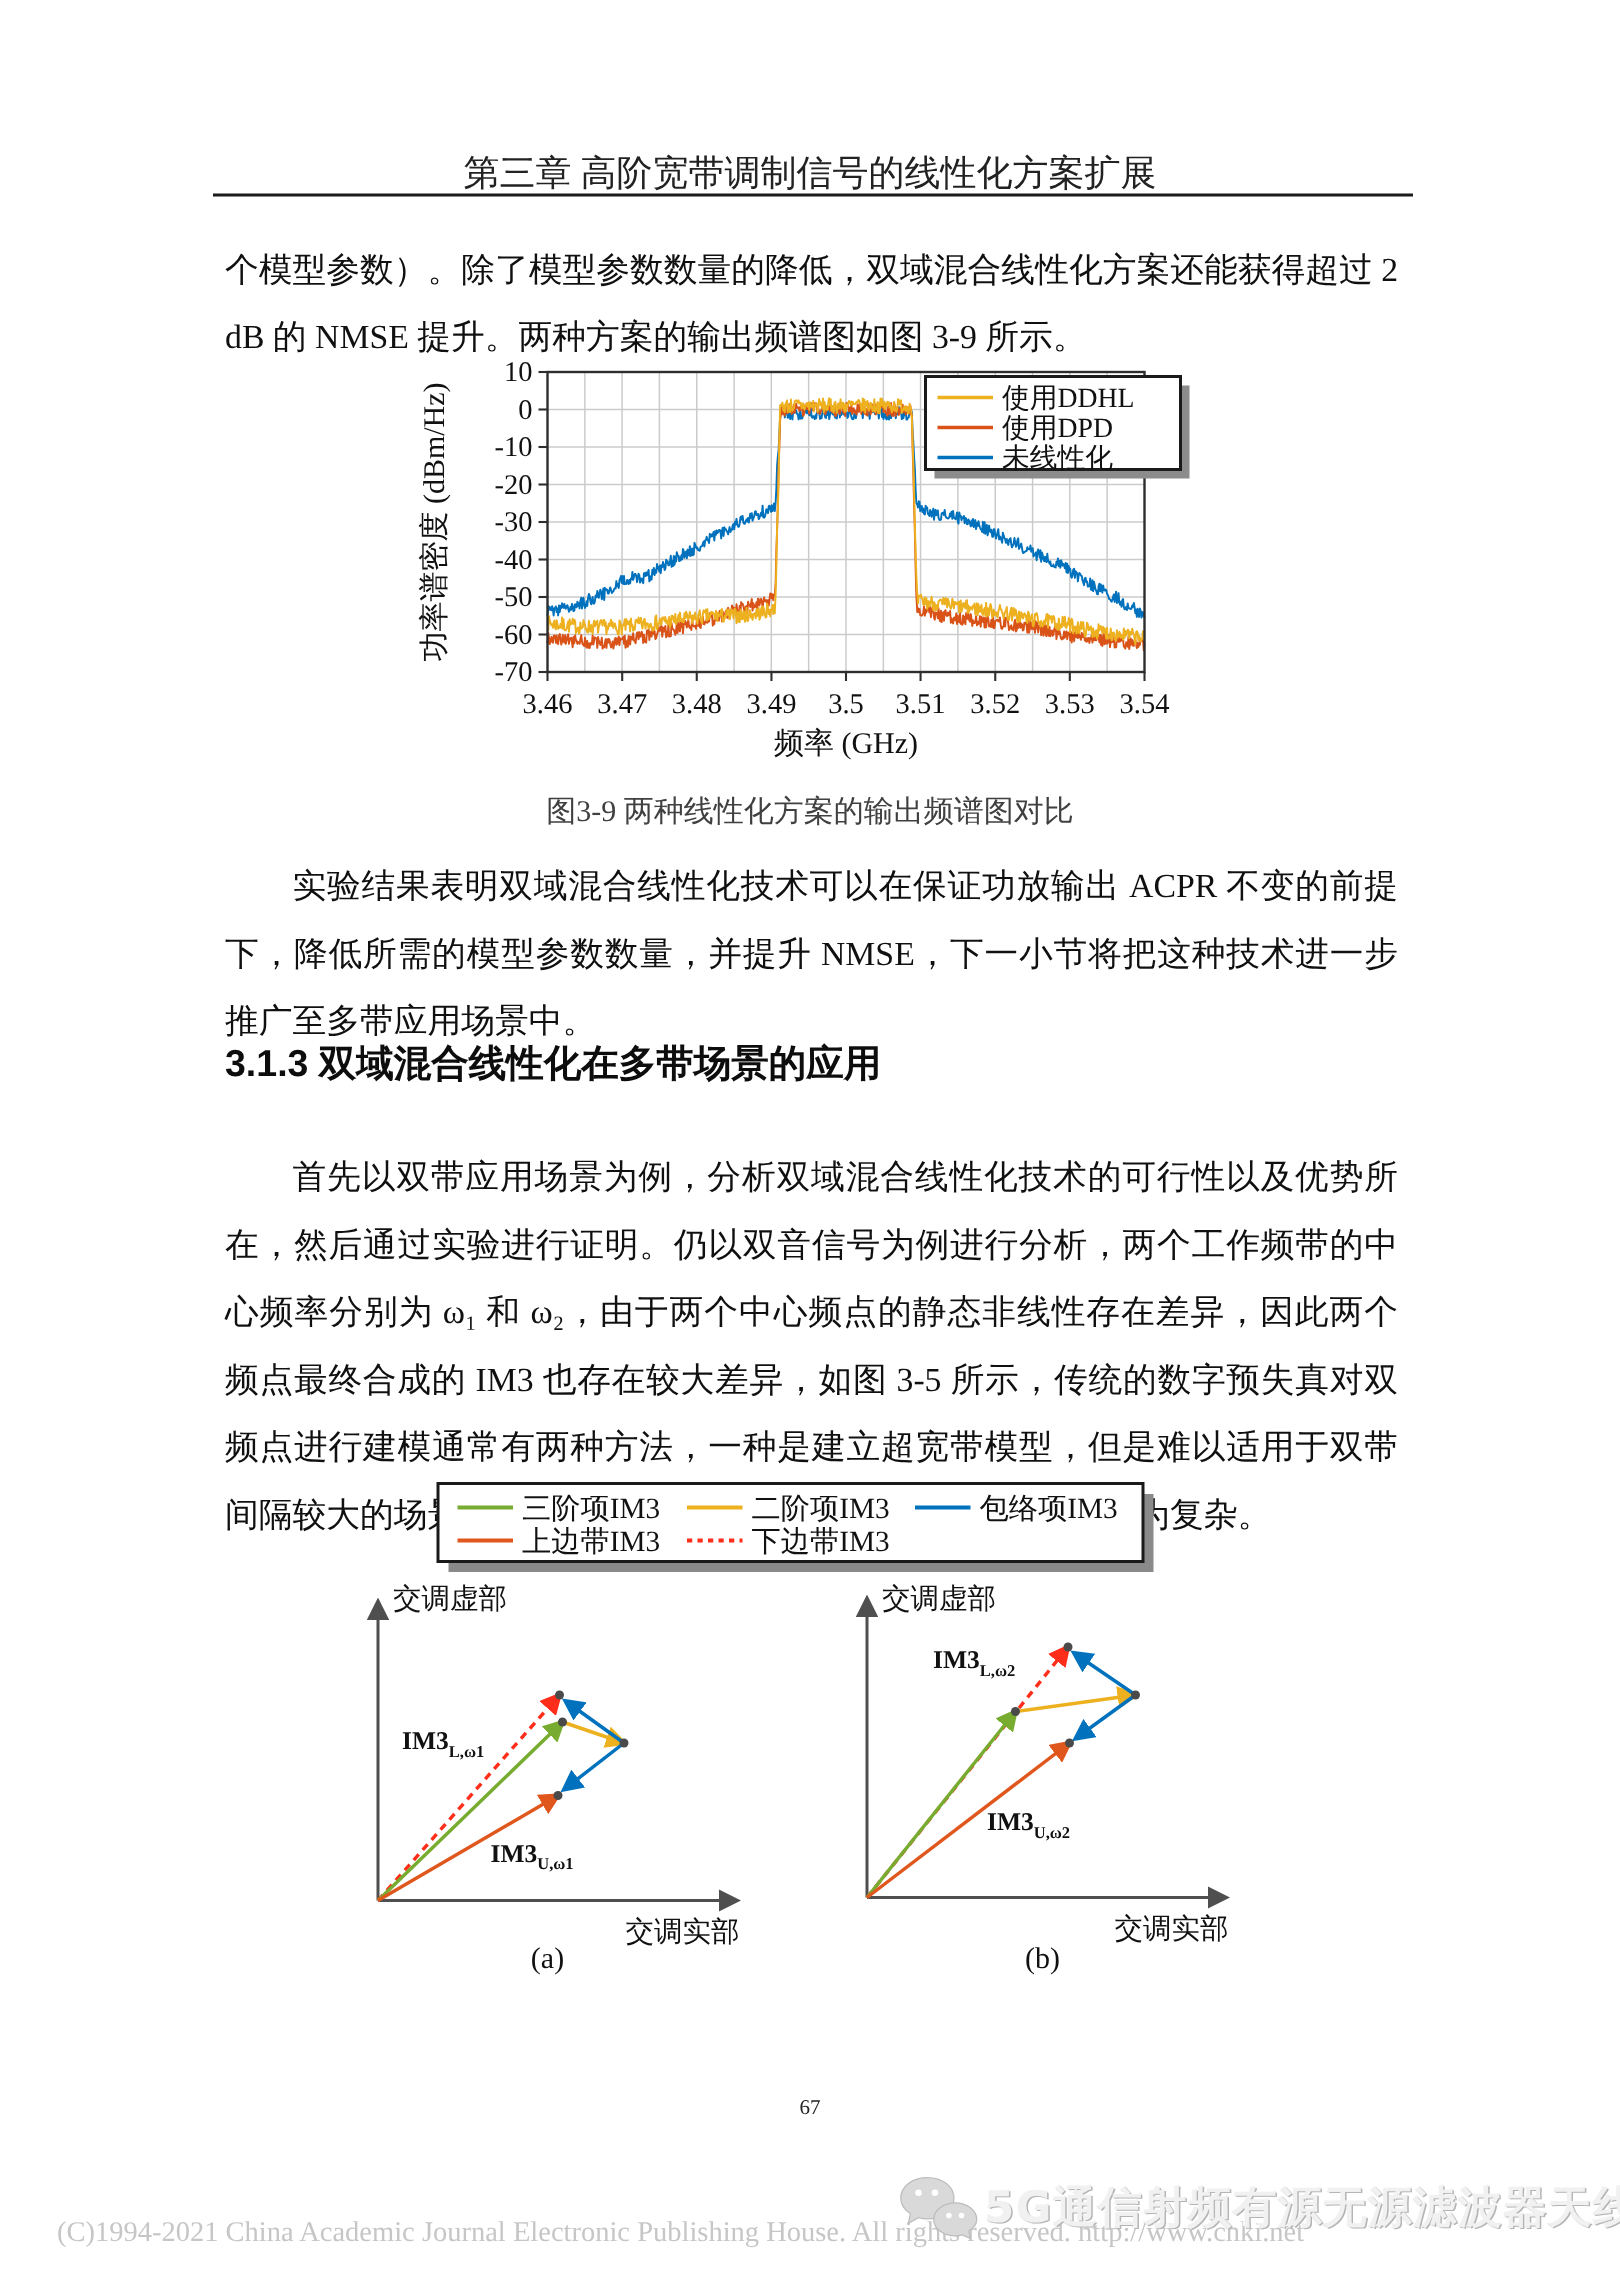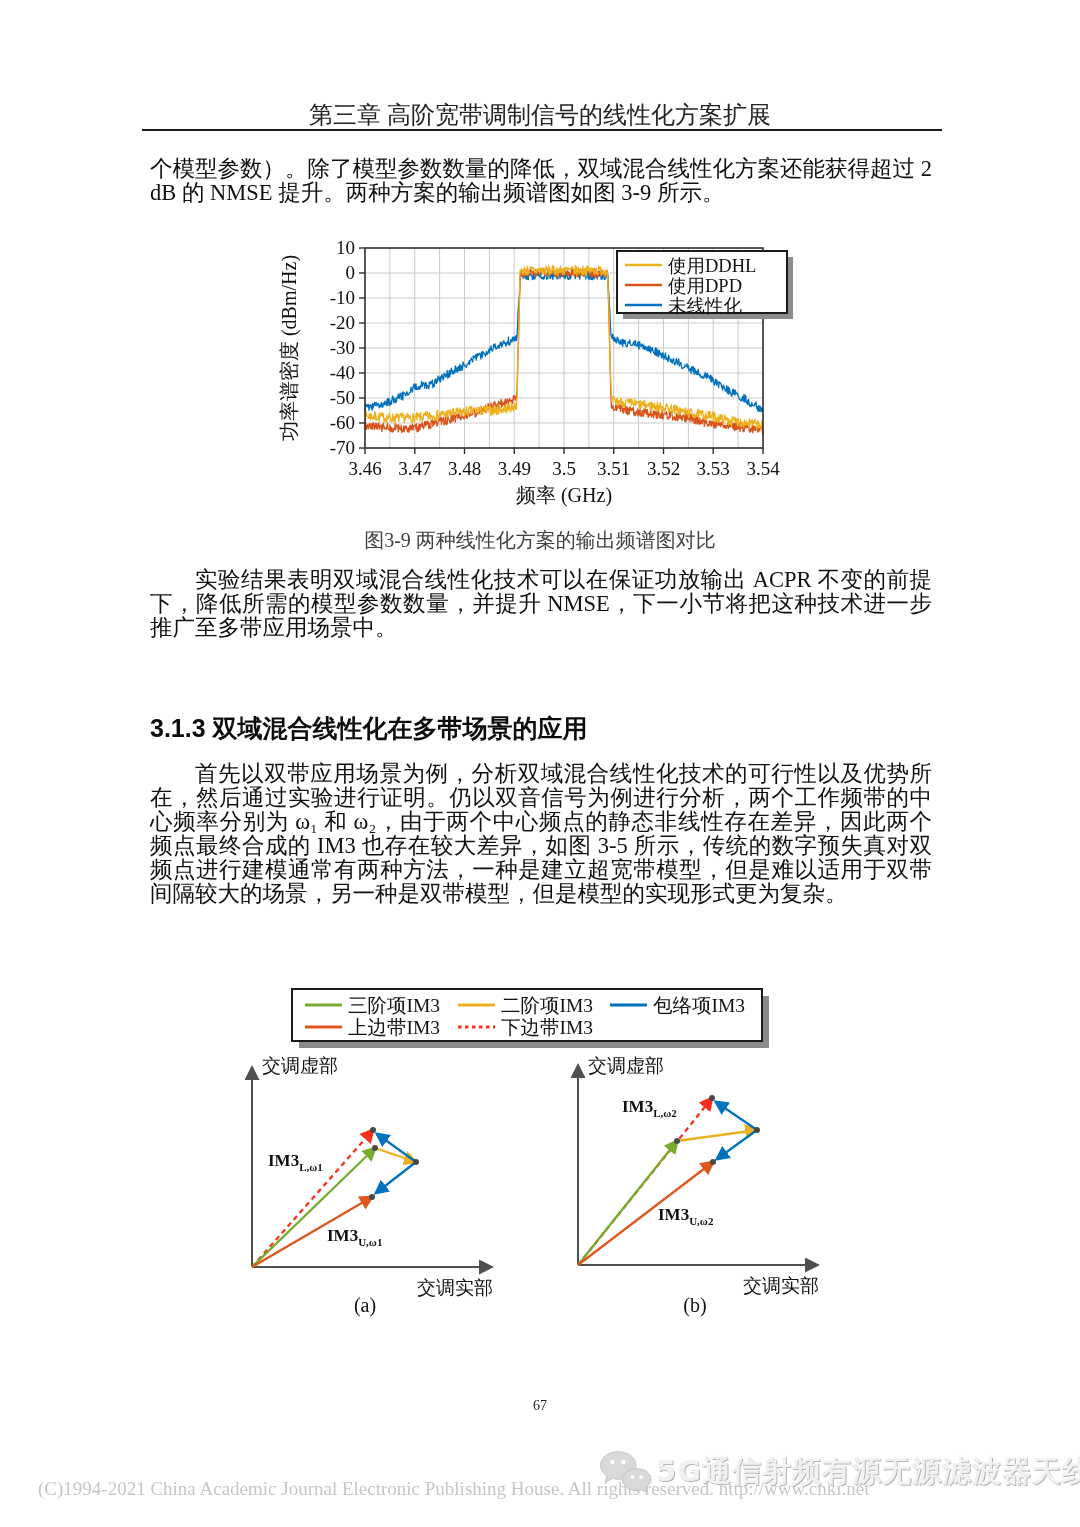--- a/index.html
+++ b/index.html
@@ -1,27 +1,27 @@
 <!DOCTYPE html>
 <html><head>
 <meta charset="utf-8">
 <style>
   html,body{margin:0;padding:0;background:#ffffff;}
   .page{position:relative;width:1080px;height:1527px;background:#ffffff;overflow:hidden;
         font-family:"Liberation Serif","DejaVu Serif",serif;color:#111;}
   .header-title{position:absolute;top:99px;left:0;width:100%;text-align:center;
         font-size:24px;color:#222;}
   .header-rule{position:absolute;top:129px;left:142px;width:800px;height:2px;background:#1a1a1a;}
-  .body{position:absolute;left:150px;width:782px;margin:0;font-size:22.5px;line-height:24px;
+  .body{position:absolute;left:150px;width:782px;margin:0;font-size:22.5px;line-height:45px;
         text-align:justify;color:#101010;}
   .indent{text-indent:2em;}
   .p1{top:157px;}
   .p2{top:568px;}
   .p3{top:762px;}
-  .section-heading{position:absolute;left:150px;top:712px;margin:0;
+  .section-heading{position:absolute;left:150px;top:692px;margin:0;
         font-family:"Liberation Sans","DejaVu Sans",sans-serif;font-weight:bold;font-size:25px;color:#0d0d0d;}
   .caption{position:absolute;left:0;width:100%;text-align:center;font-size:20px;color:#404040;}
   .cap1{top:527px;}
   .cap2{top:1338px;}
   #spectrum-svg{position:absolute;left:270px;top:236px;width:540px;height:272px;}
   #legend310-svg{position:absolute;left:280px;top:982px;width:520px;height:66px;}
   #panelA-svg{position:absolute;left:230px;top:1050px;width:330px;height:270px;}
   #panelB-svg{position:absolute;left:560px;top:1050px;width:330px;height:270px;}
   svg text{font-family:"Liberation Serif","DejaVu Serif",serif;fill:#111;}
   .page-number{position:absolute;top:1398px;left:0;width:100%;text-align:center;font-size:14px;color:#222;}

